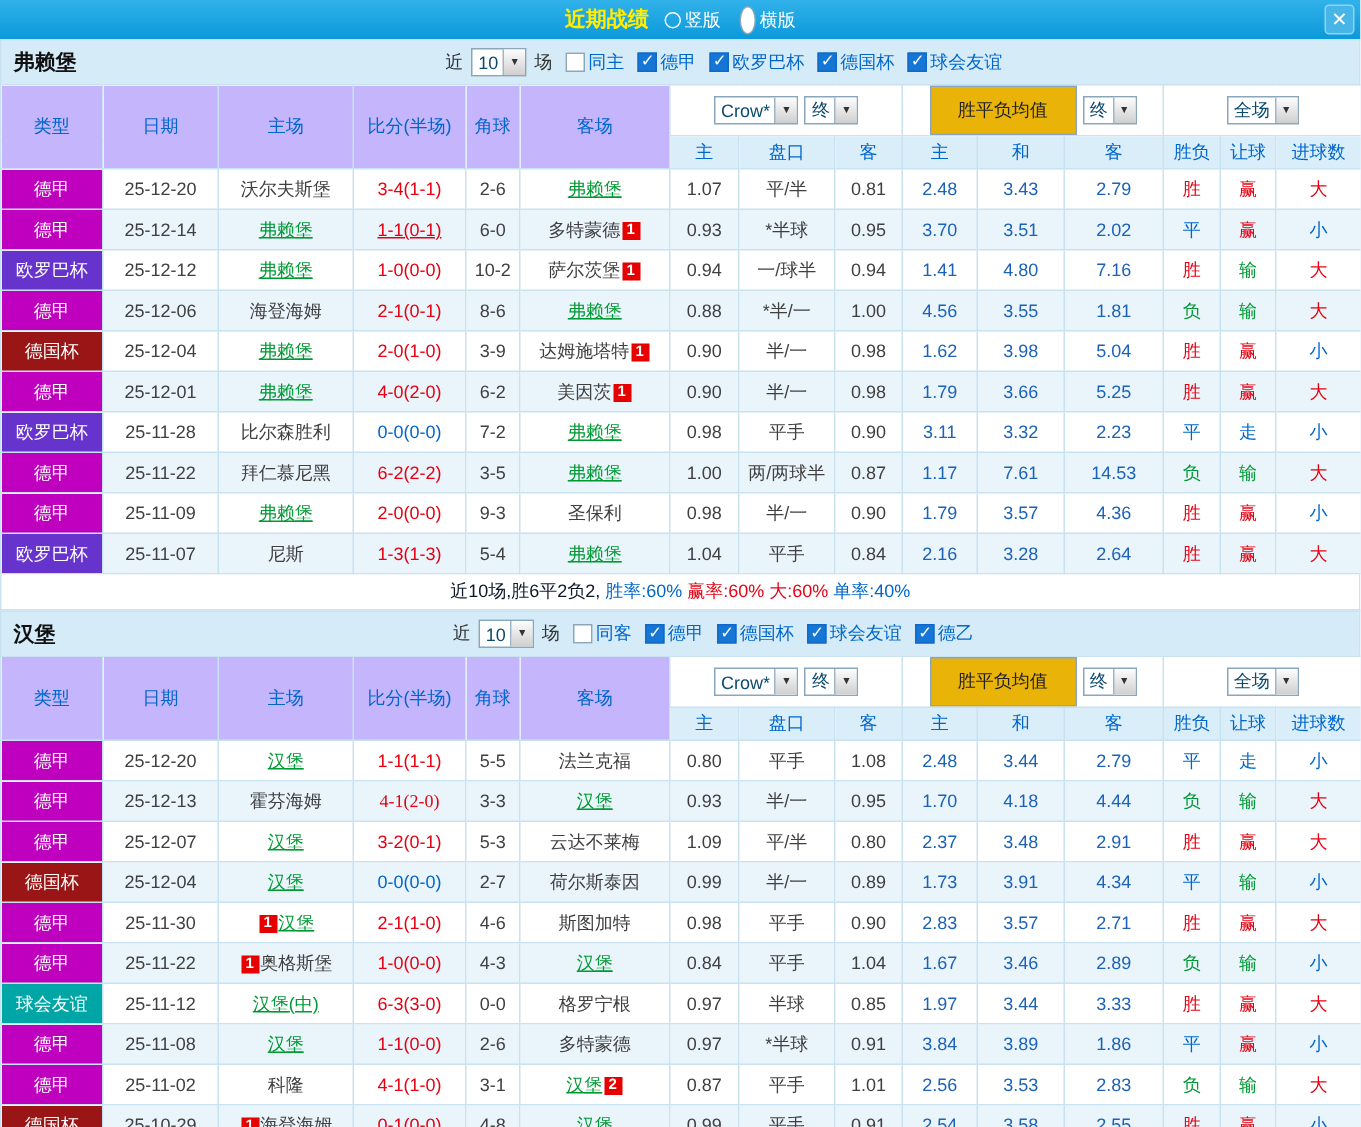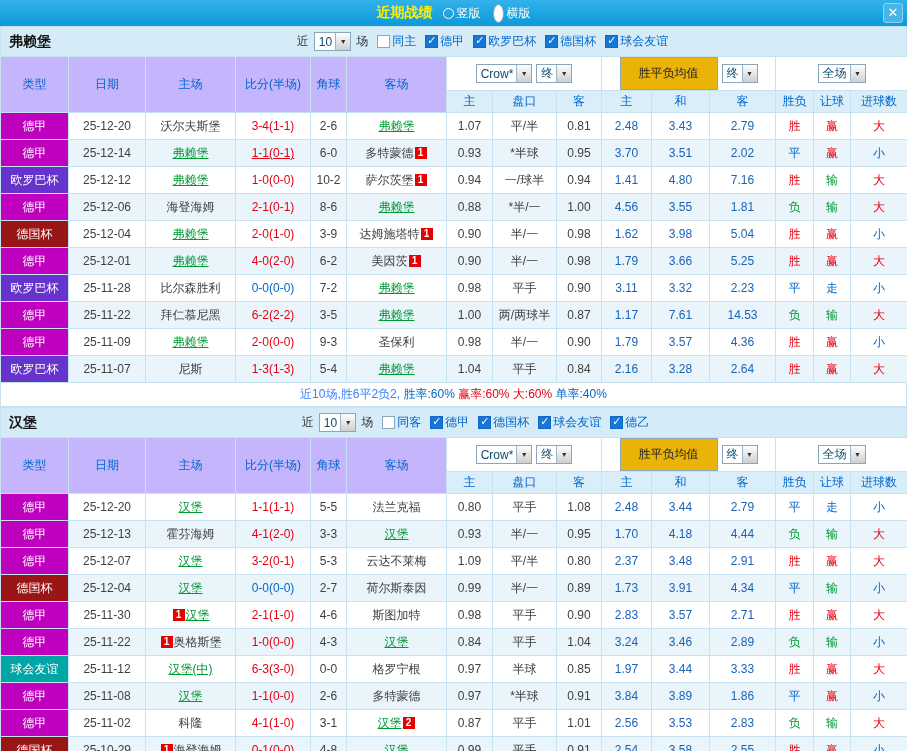--- a/index.html
+++ b/index.html
@@ -312,21 +312,21 @@
               <td class="odds">0.84</td>
               <td class="avg">2.16</td>
               <td class="avg">3.28</td>
               <td class="avg">2.64</td>
               <td class="res" style="color: rgb(230, 0, 18);">胜</td>
               <td class="res" style="color: rgb(230, 0, 18);">赢</td>
               <td class="res" style="color: rgb(230, 0, 18);">大</td>
             </tr>
           </tbody>
         </table>
-        <div class="summary"><span style="color: #3b82f6;">近10场,胜6平2负2, </span><span style="color: rgb(0, 102, 204);">胜率:60% </span><span style="color: rgb(230, 0, 18);">赢率:60% </span><span style="color: rgb(230, 0, 18);">大:60% </span><span style="color: rgb(0, 102, 204);">单率:40%</span></div>
+        <div class="summary"><span style="color: #0f172a;">近10场,胜6平2负2, </span><span style="color: rgb(0, 102, 204);">胜率:60% </span><span style="color: rgb(230, 0, 18);">赢率:60% </span><span style="color: rgb(230, 0, 18);">大:60% </span><span style="color: rgb(0, 102, 204);">单率:40%</span></div>
       </div>
       <div class="section">
         <div class="section-header">
           <span class="team-title">汉堡</span>
           <div class="filters">
             <span class="ft-txt">近</span>
             <span class="sel">
               <span class="sel-txt">10</span>
               <span class="sel-arrow">▼</span>
             </span>
@@ -422,21 +422,21 @@
               <td class="avg">3.44</td>
               <td class="avg">2.79</td>
               <td class="res" style="color: rgb(0, 102, 204);">平</td>
               <td class="res" style="color: rgb(0, 102, 204);">走</td>
               <td class="res" style="color: rgb(0, 102, 204);">小</td>
             </tr>
             <tr>
               <td class="typ" style="background: rgb(191, 0, 191);">德甲</td>
               <td class="date">25-12-13</td>
               <td><span class="teamwrap"><span class="team">霍芬海姆</span></span></td>
-              <td class="score" style="color: rgb(230, 0, 18);">4-1(2-0)</td>
+              <td class="score" style="color: rgb(230, 0, 18); font-family: Liberation Serif, serif;">4-1(2-0)</td>
               <td class="corner">3-3</td>
               <td><span class="teamwrap"><span class="team focal">汉堡</span></span></td>
               <td class="odds">0.93</td>
               <td class="odds">半/一</td>
               <td class="odds">0.95</td>
               <td class="avg">1.70</td>
               <td class="avg">4.18</td>
               <td class="avg">4.44</td>
               <td class="res" style="color: rgb(0, 153, 51);">负</td>
               <td class="res" style="color: rgb(0, 153, 51);">输</td>
@@ -496,21 +496,21 @@
             <tr>
               <td class="typ" style="background: rgb(191, 0, 191);">德甲</td>
               <td class="date">25-11-22</td>
               <td><span class="teamwrap"><span class="badge">1</span><span class="team">奥格斯堡</span></span></td>
               <td class="score" style="color: rgb(230, 0, 18);">1-0(0-0)</td>
               <td class="corner">4-3</td>
               <td><span class="teamwrap"><span class="team focal">汉堡</span></span></td>
               <td class="odds">0.84</td>
               <td class="odds">平手</td>
               <td class="odds">1.04</td>
-              <td class="avg">3.24</td>
+              <td class="avg">1.67</td>
               <td class="avg">3.46</td>
               <td class="avg">2.89</td>
               <td class="res" style="color: rgb(0, 153, 51);">负</td>
               <td class="res" style="color: rgb(0, 153, 51);">输</td>
               <td class="res" style="color: rgb(0, 102, 204);">小</td>
             </tr>
             <tr>
               <td class="typ" style="background: rgb(0, 166, 166);">球会友谊</td>
               <td class="date">25-11-12</td>
               <td><span class="teamwrap"><span class="team focal">汉堡(中)</span></span></td>

